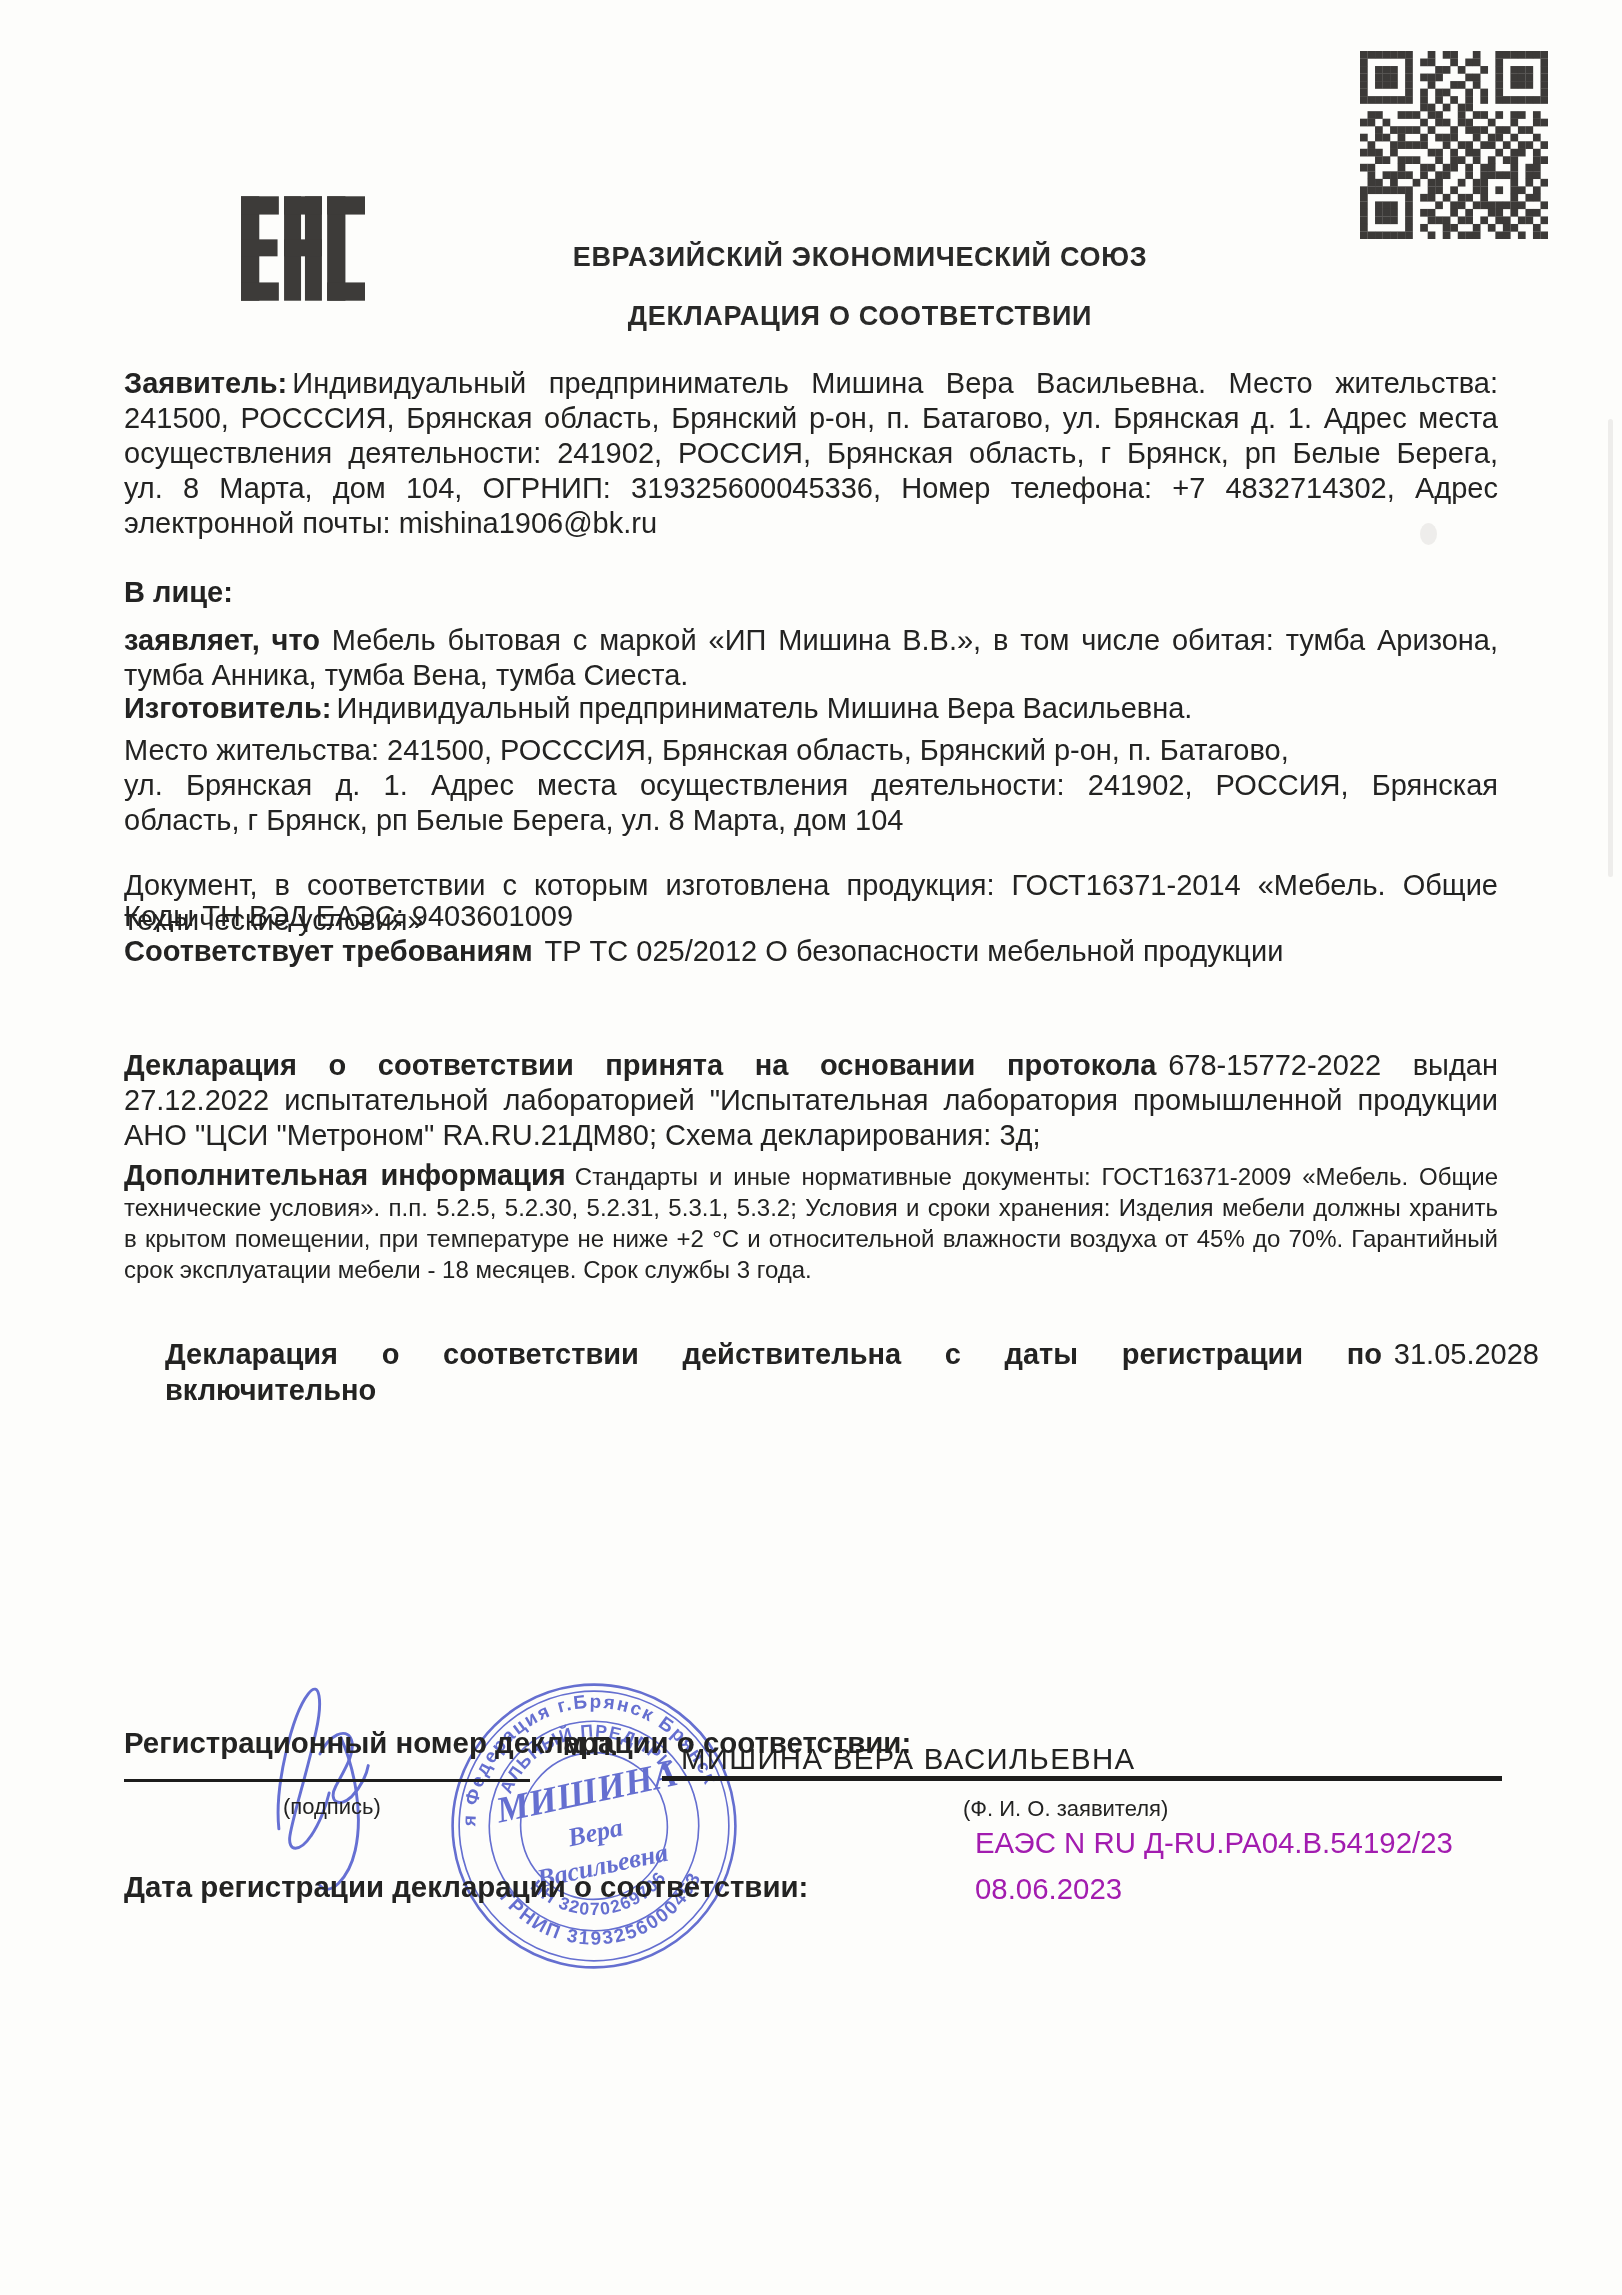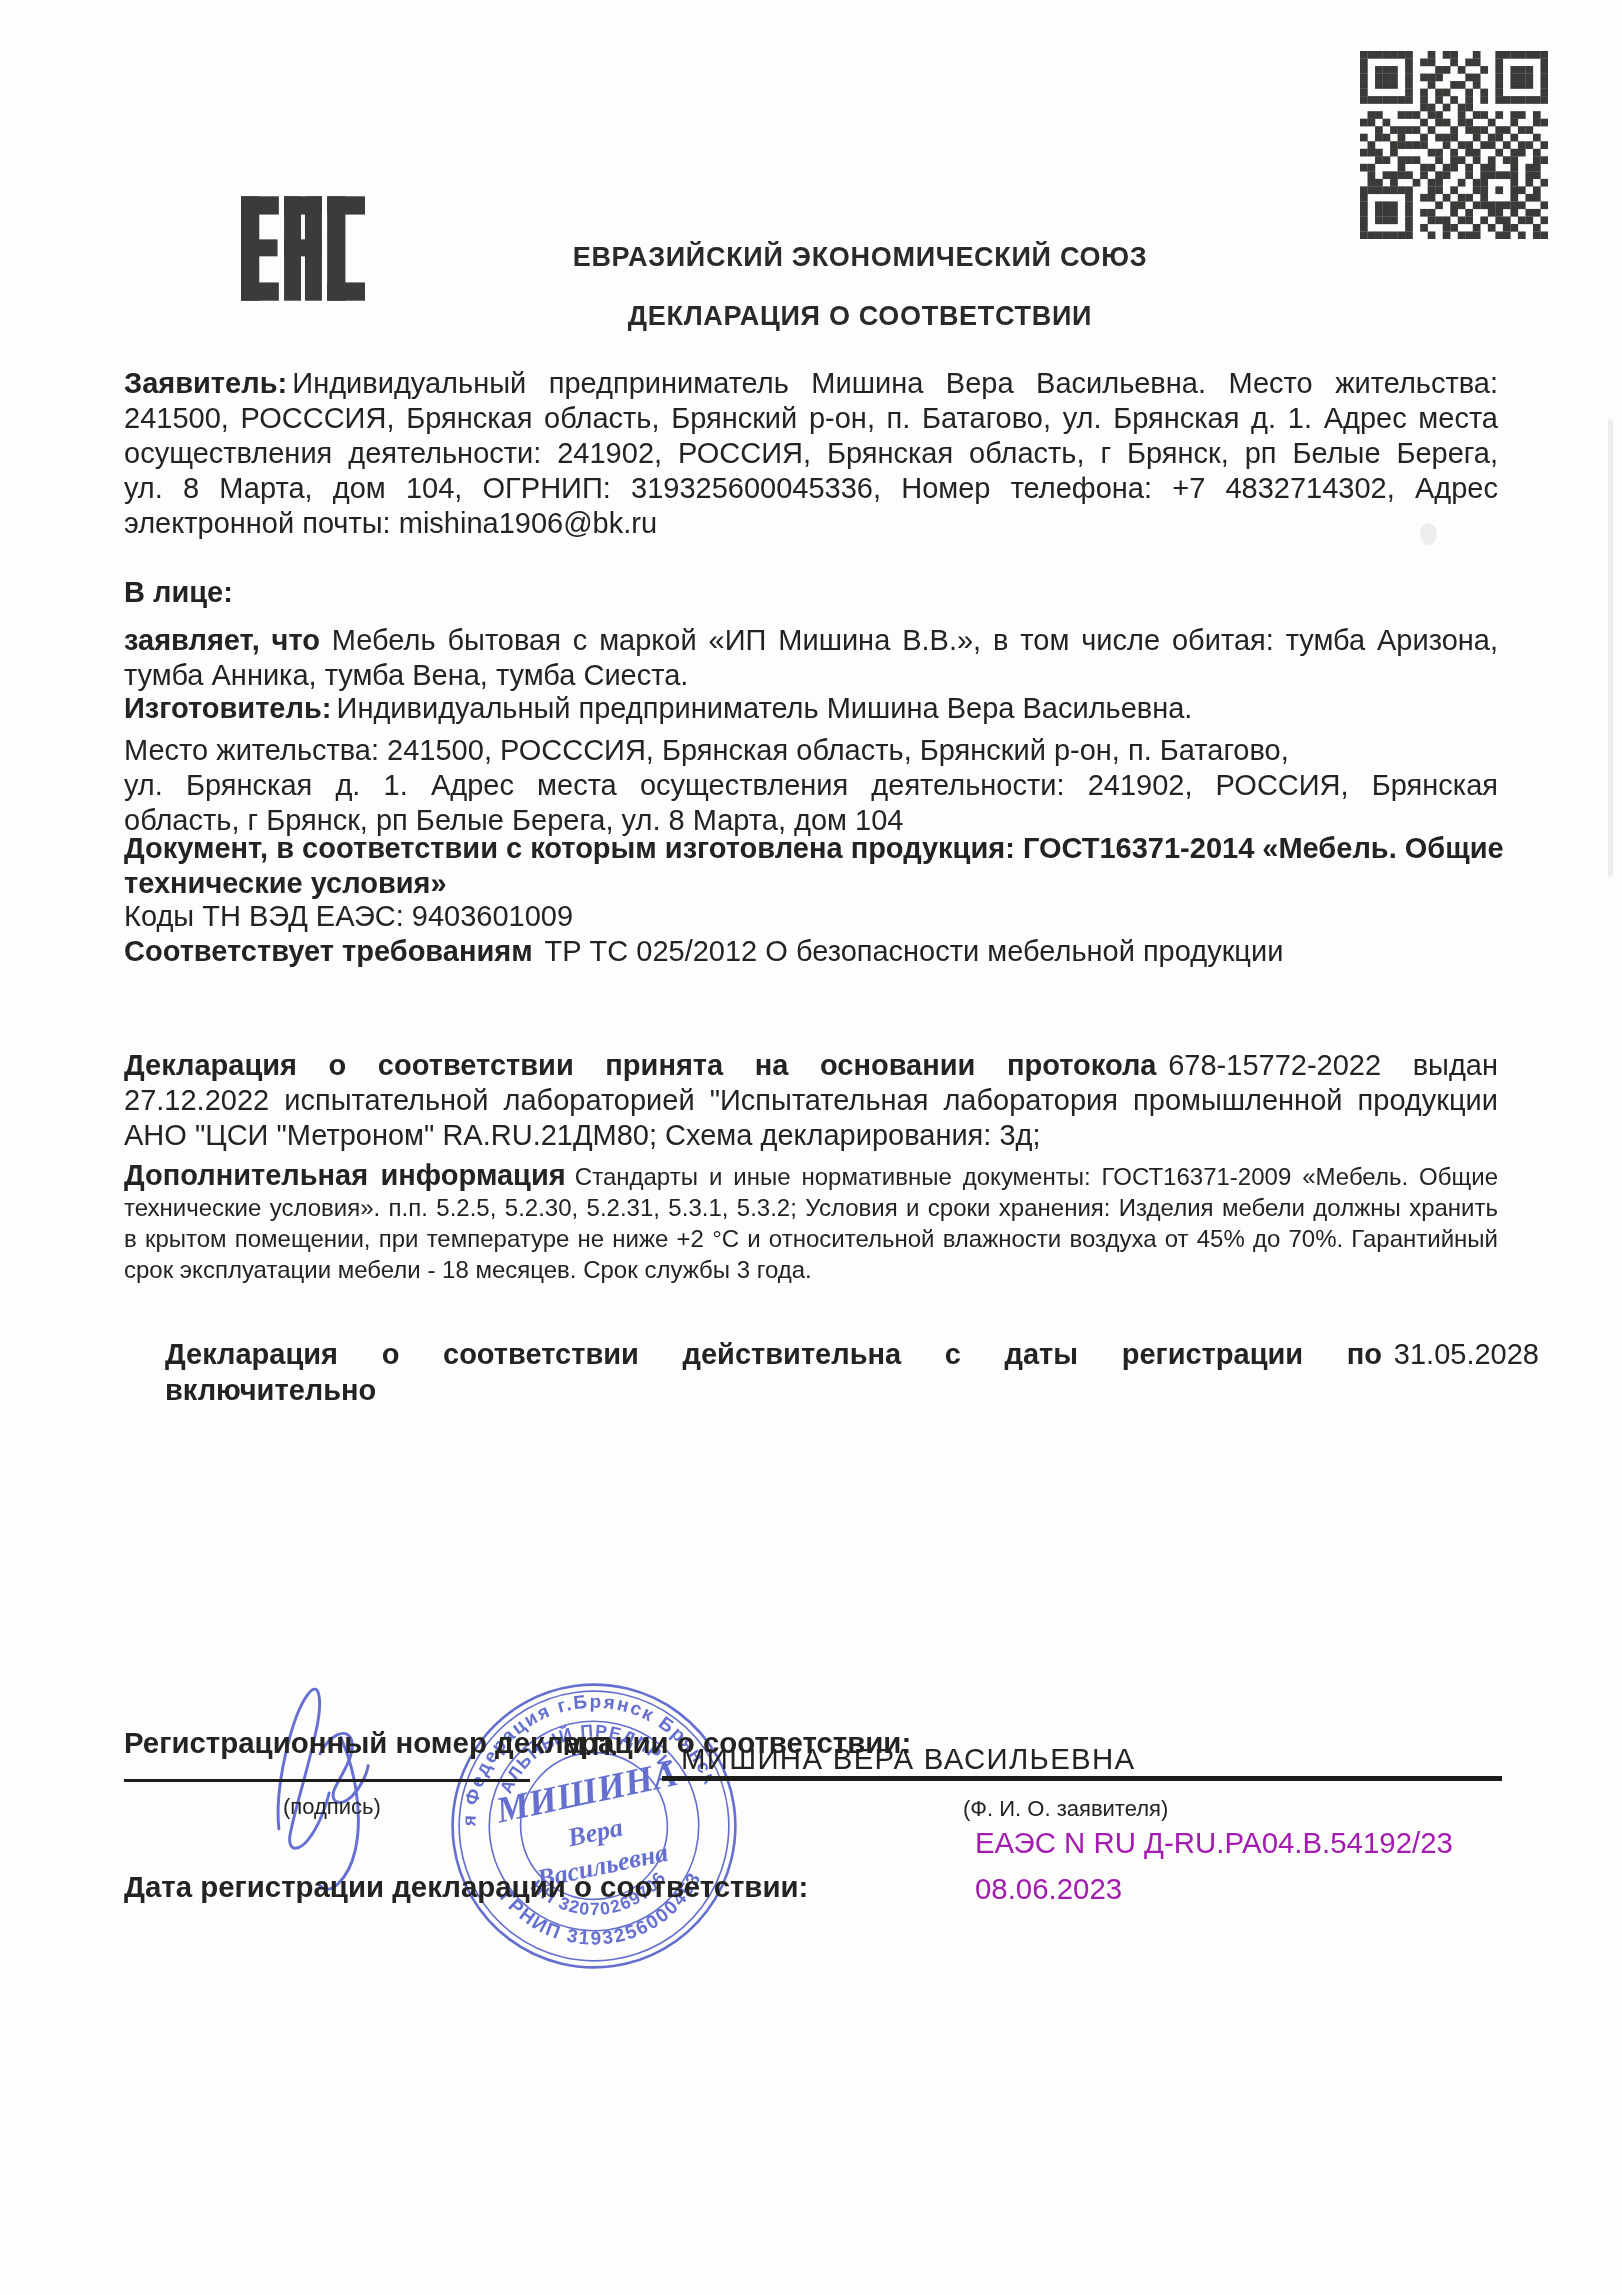--- a/index.html
+++ b/index.html
@@ -424,21 +424,21 @@
   </div>
 
   <div class="block" style="top:733px;">
     <div>
         <div class="tl ll">Место жительства: 241500, РОСССИЯ, Брянская область, Брянский р-он, п. Батагово,</div>
         <div class="tl jl">ул. Брянская д. 1. Адрес места осуществления деятельности: 241902, РОССИЯ, Брянская</div>
         <div class="tl ll">область, г Брянск, рп Белые Берега, ул. 8 Марта, дом 104</div>
       </div>
   </div>
 
-  <div class="block" style="top:831px;font-weight:bold;">
+  <div class="block" style="top:868px;">
     <div>
         <div class="tl jl">Документ, в соответствии с которым изготовлена продукция: ГОСТ16371-2014 «Мебель. Общие</div>
         <div class="tl ll">технические условия»</div>
       </div>
   </div>
 
   <div class="block" style="top:899px;">
     <div class="tl ll">Коды ТН ВЭД ЕАЭС: 9403601009</div>
   </div>
 

